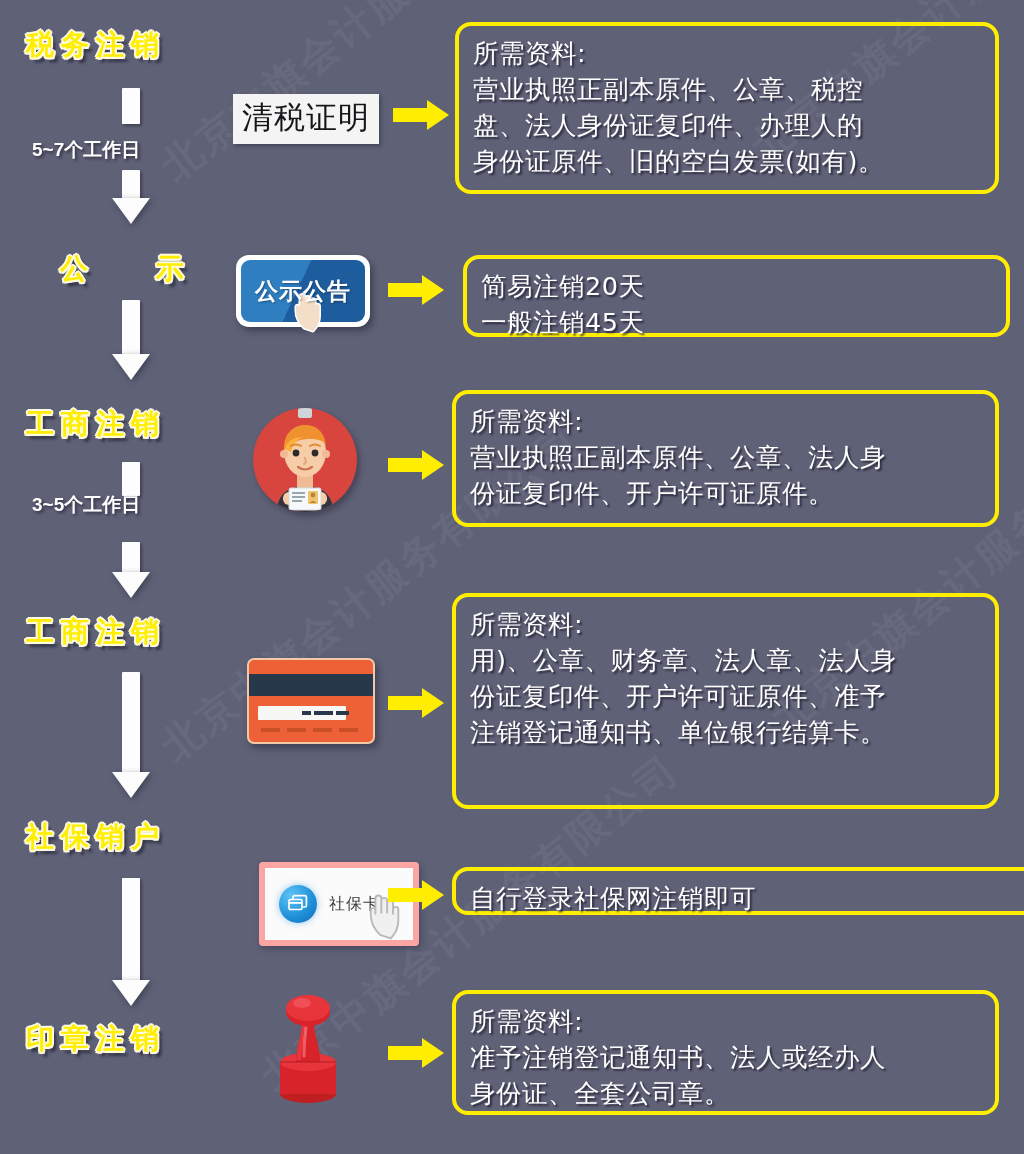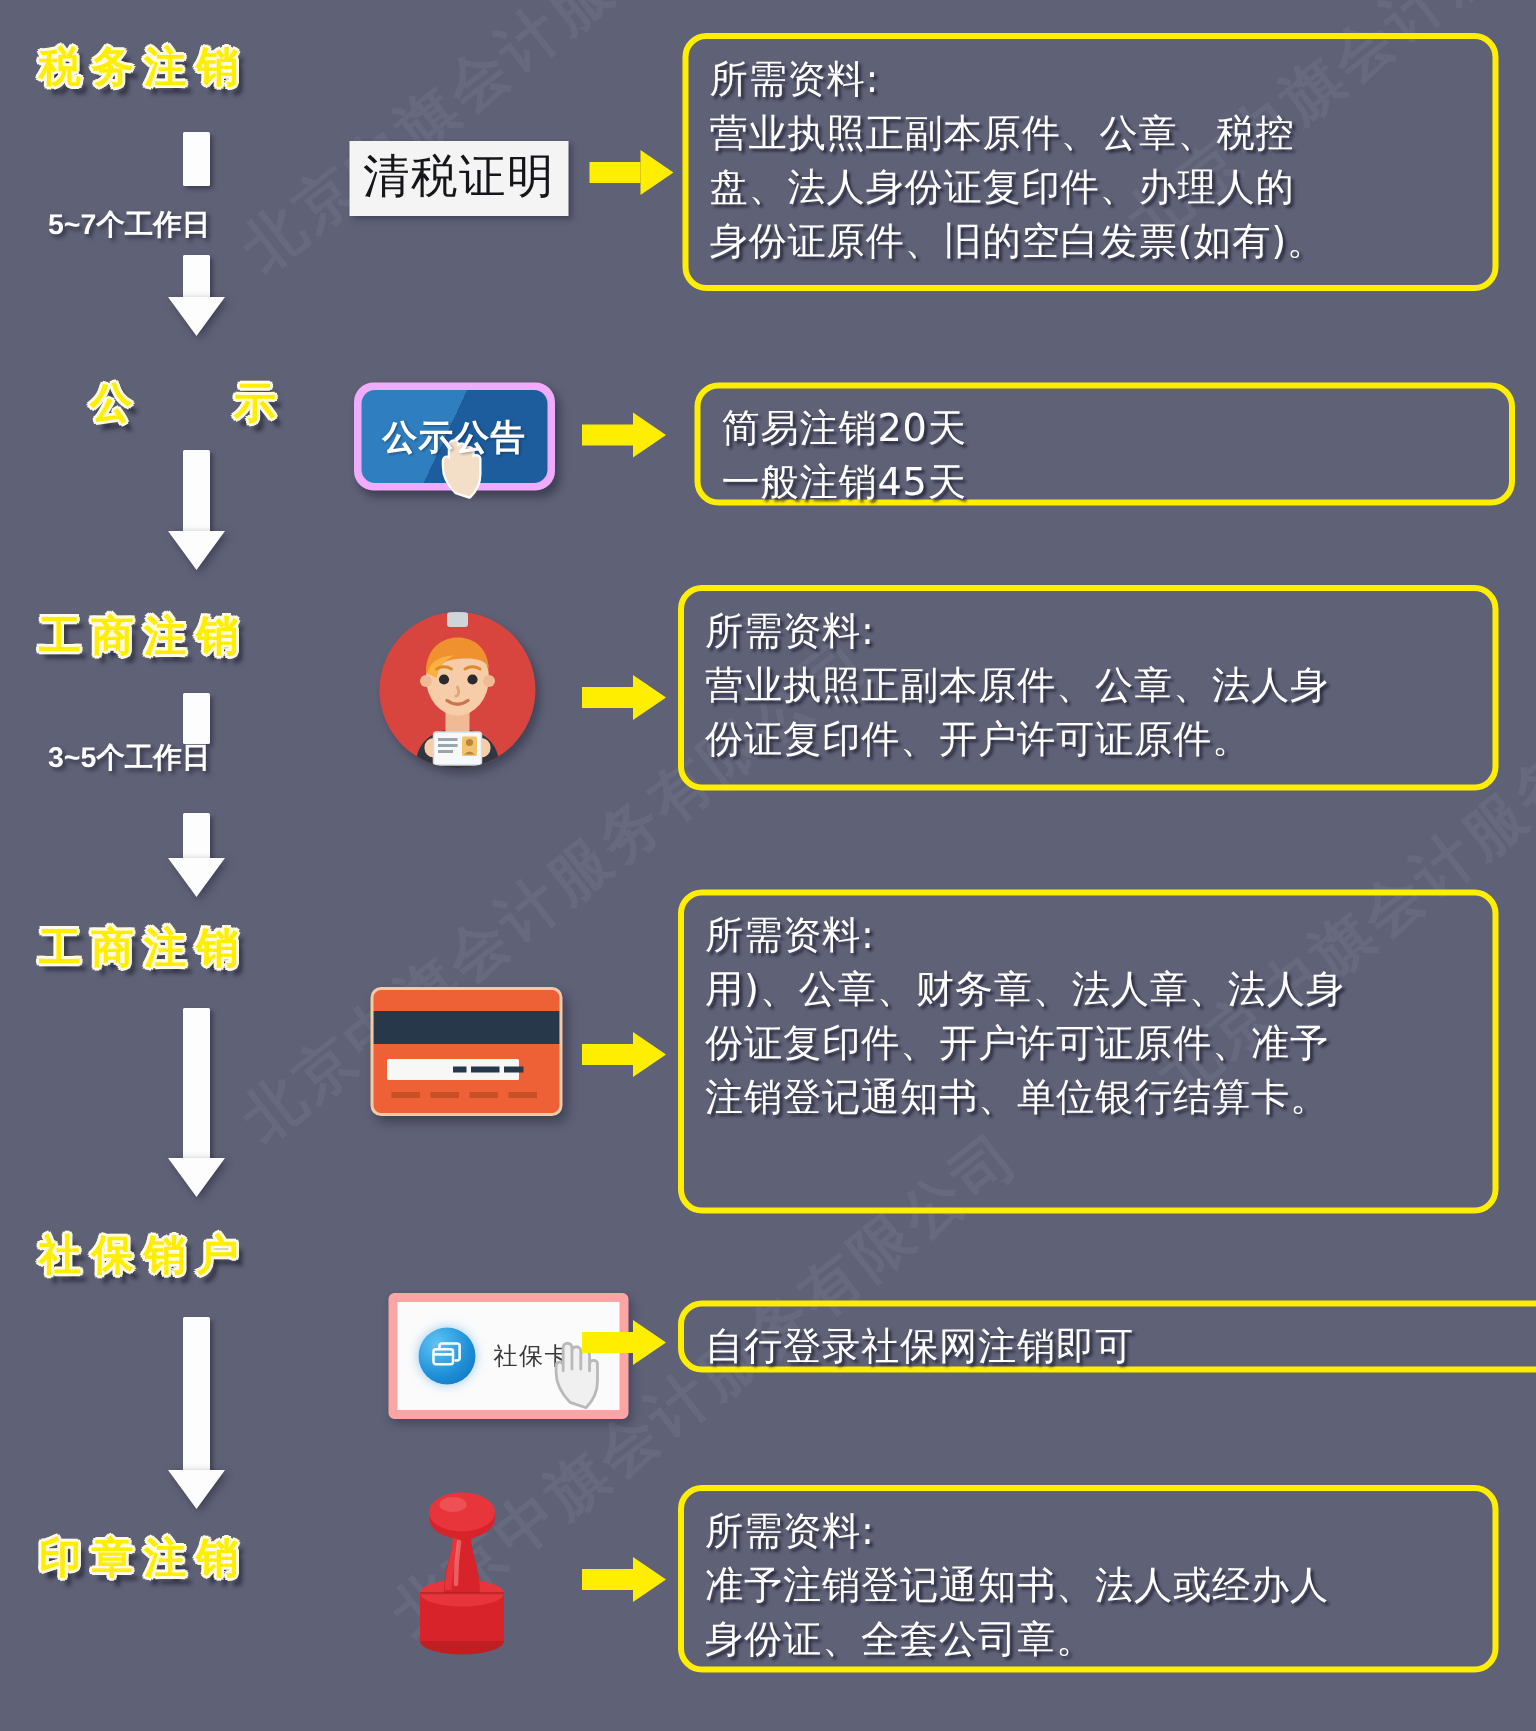--- a/index.html
+++ b/index.html
@@ -102,21 +102,21 @@
     white-space:nowrap;
     font-family:"DejaVu Serif","Liberation Serif",serif;
     box-shadow:2px 2px 4px rgba(25,25,40,.4);
   }
 
   
   .gsbtn{
     position:absolute;
     width:134px;height:72px;
     border-radius:13px;
-    background:#f0abfc;
+    background:#ffffff;
     padding:5px;
     box-sizing:border-box;
     box-shadow:3px 4px 6px rgba(25,25,40,.45);
   }
   .gsbtn .inner{
     position:relative;width:100%;height:100%;
     border-radius:9px;
     background:linear-gradient(115deg,#2f7ec0 0%,#2f7ec0 46%,#1d5d9e 46%,#1d5d9e 100%);
     overflow:hidden;
     display:flex;align-items:center;justify-content:center;

